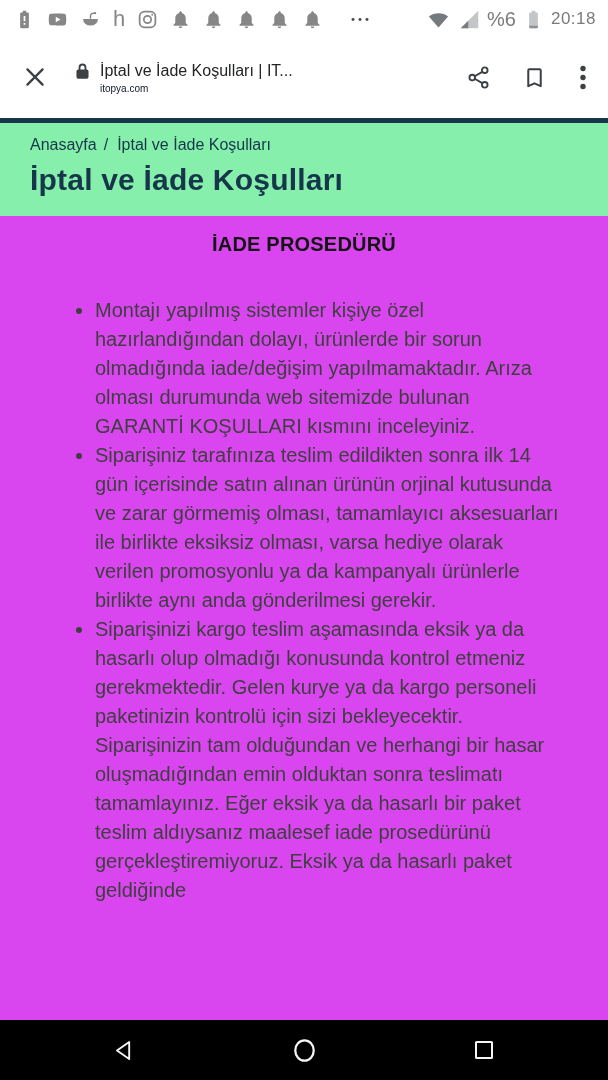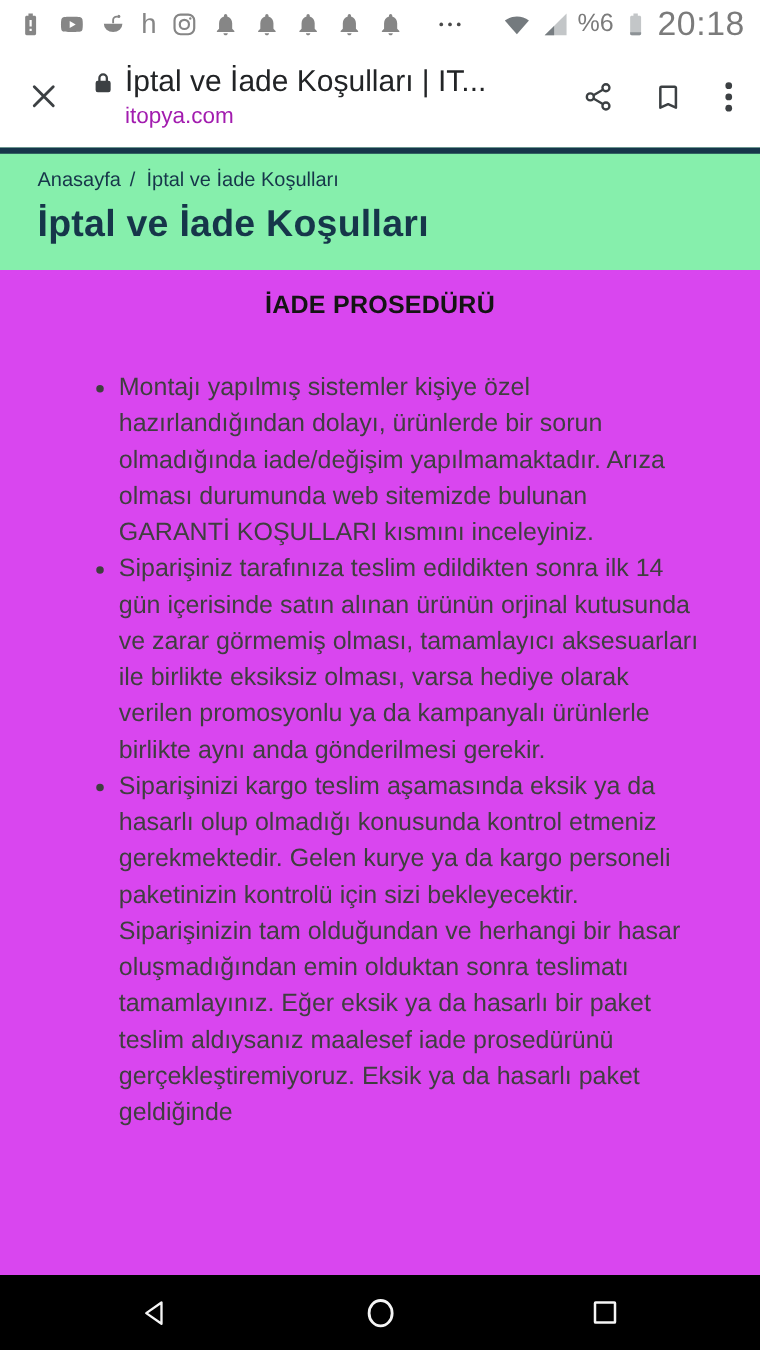--- a/index.html
+++ b/index.html
@@ -9,32 +9,32 @@
 
   
   .status-bar { height:36px; background:#fff; display:flex; align-items:center;
                 padding:2px 12px 0 14px; color:#868686; flex:0 0 auto; }
   .sb-left { display:flex; align-items:center; gap:12px; }
   .sb-right { display:flex; align-items:center; gap:7px; margin-left:auto; }
   .sb-icon svg { width:21px; height:21px; display:block; }
   .sb-letter { font-size:22px; color:#868686; line-height:1; }
   .sb-dots svg { width:22px; height:21px; display:block; }
   .sb-text { font-size:20px; color:#7b7b7b; }
-  .sb-time { font-size:27px; color:#7b7b7b; letter-spacing:.5px; }
+  .sb-time { font-size:17px; color:#7b7b7b; letter-spacing:.5px; }
 
   
   .toolbar { height:82px; background:#fff; display:flex; align-items:center;
              padding:0 20px 0 22px; flex:0 0 auto; }
   .icon-btn { background:none; border:none; cursor:pointer; display:flex;
               align-items:center; justify-content:center; padding:0; }
   .icon-btn svg { display:block; }
   .title-block { flex:1; min-width:0; margin-left:26px; margin-right:8px; }
   .title-row { display:flex; align-items:center; gap:9px; }
-  .tab-title { font-size:24px; color:#222426; white-space:nowrap; overflow:hidden; }
-  .tab-url { font-size:18px; color:#a21caf; margin-left:26px; margin-top:2px; }
+  .tab-title { font-size:16px; color:#222426; white-space:nowrap; overflow:hidden; }
+  .tab-url { font-size:10px; color:#0f172a; margin-left:26px; margin-top:2px; }
   .tb-right { display:flex; align-items:center; gap:32px; }
 
   
   .page-header { background:#86efac; border-top:5px solid #16364a;
                  padding:13px 30px 19px 30px; flex:0 0 auto; }
   .breadcrumb { font-size:16px; color:#16364a; }
   .breadcrumb .crumb-link { text-decoration:none; color:#16364a; }
   .breadcrumb .sep { margin:0 9px 0 7px; }
   .page-title { margin-top:9px; font-size:30px; font-weight:bold; color:#16364a;
                 letter-spacing:.2px; }

